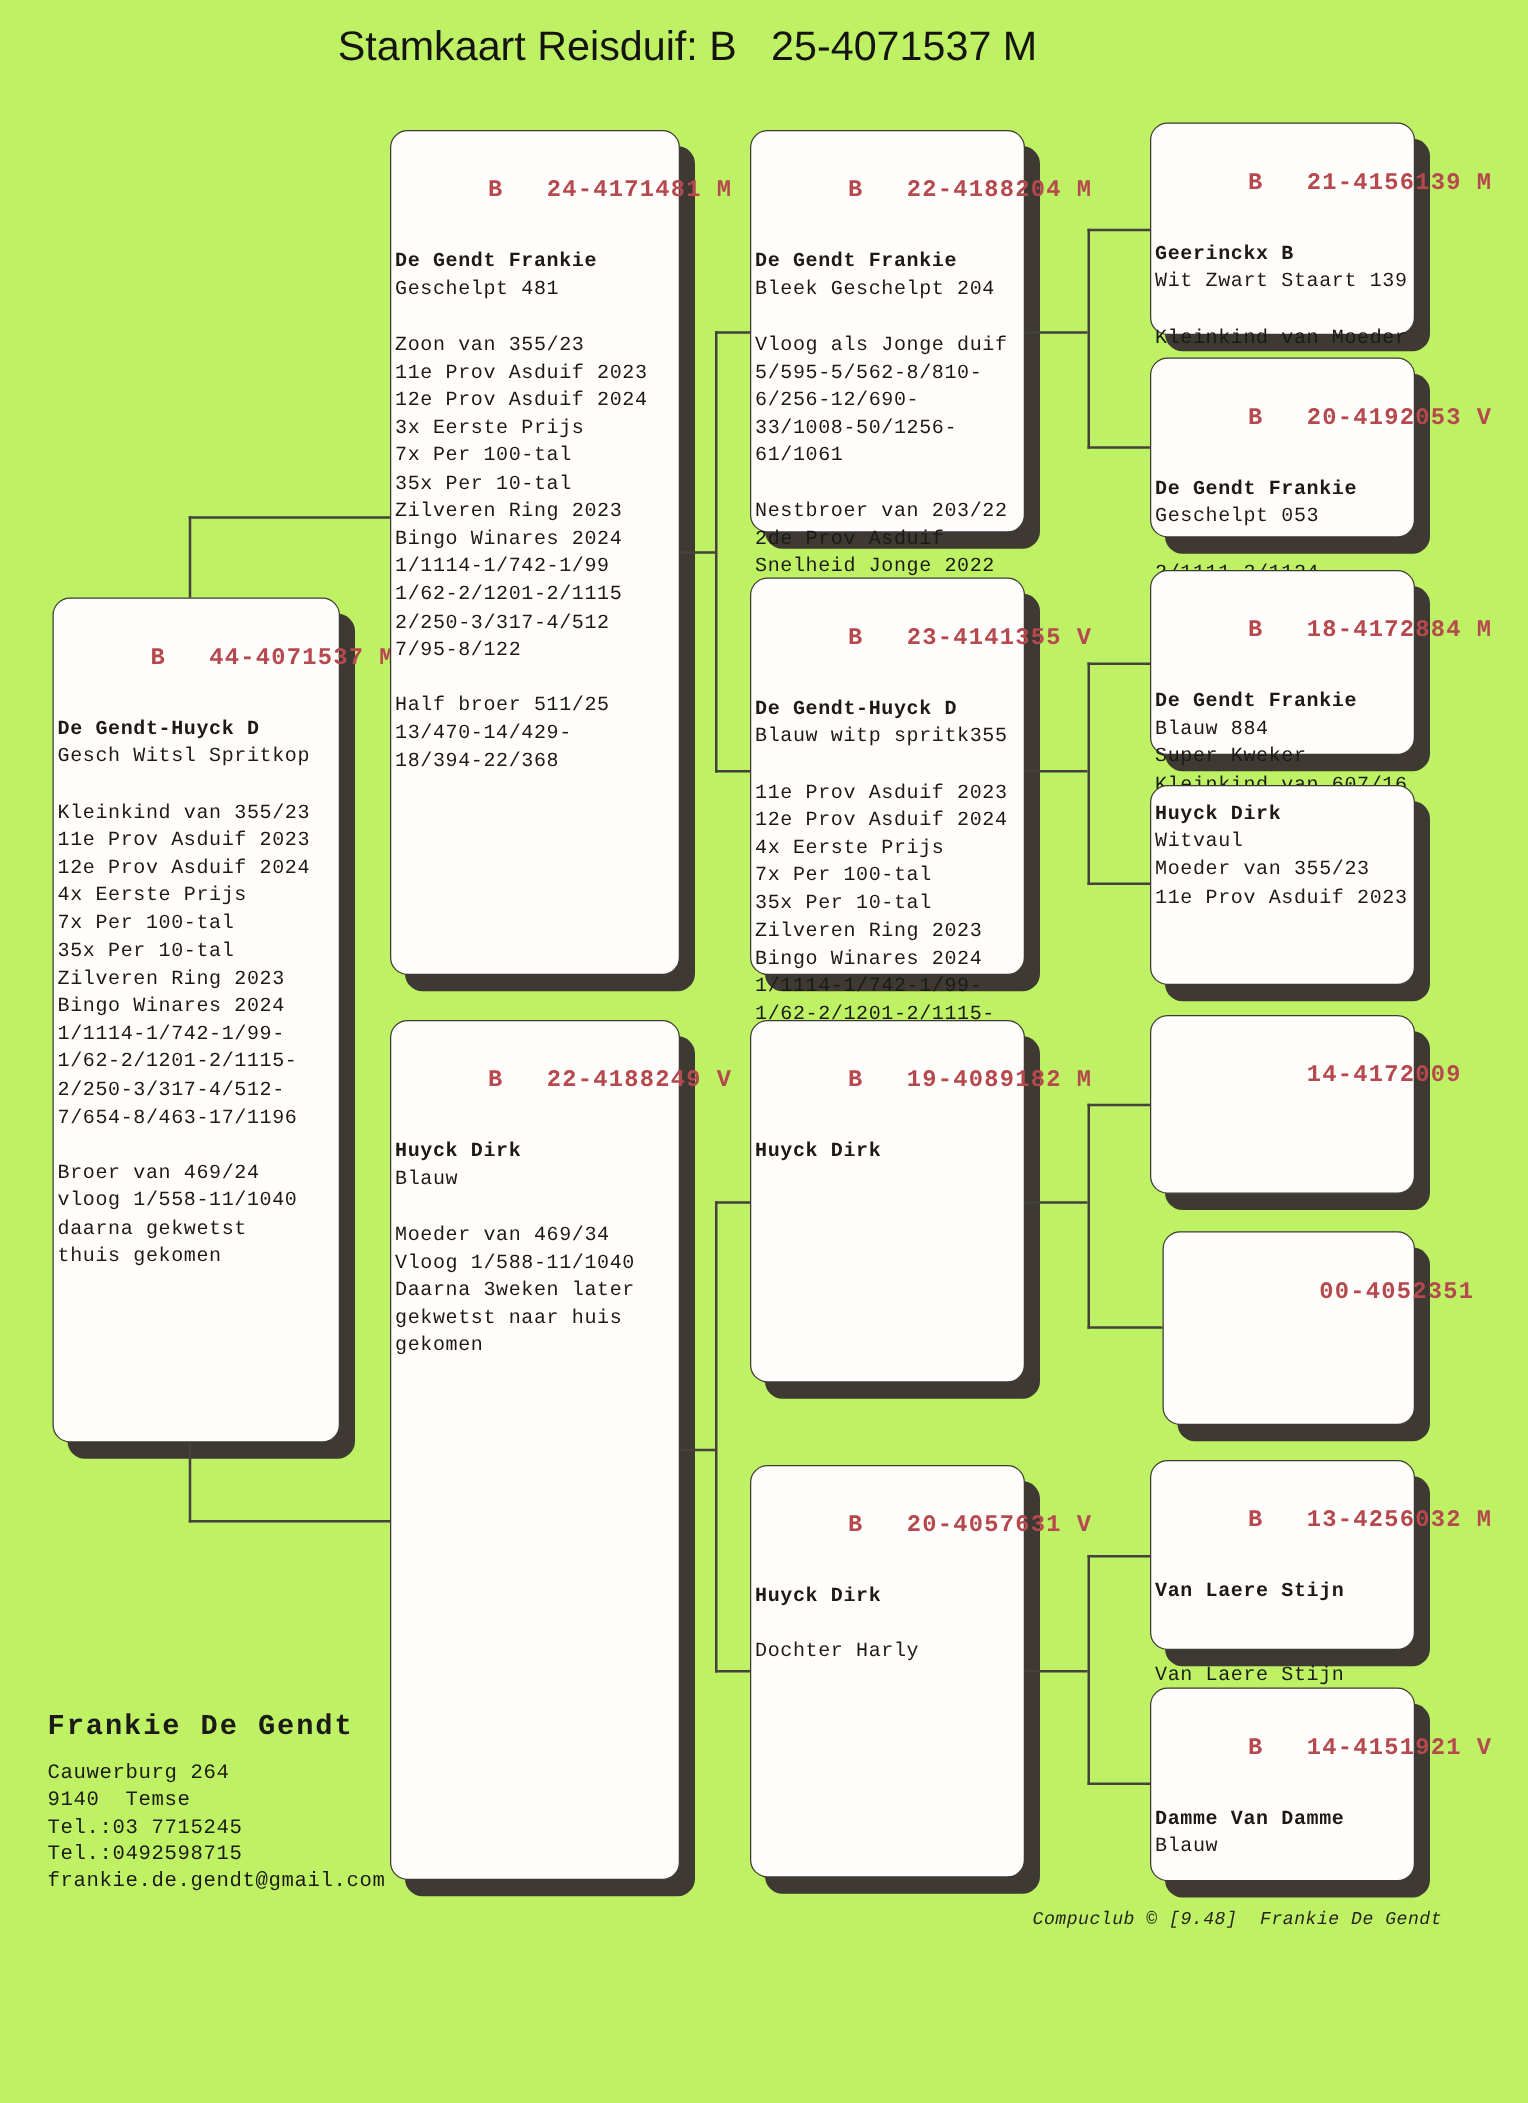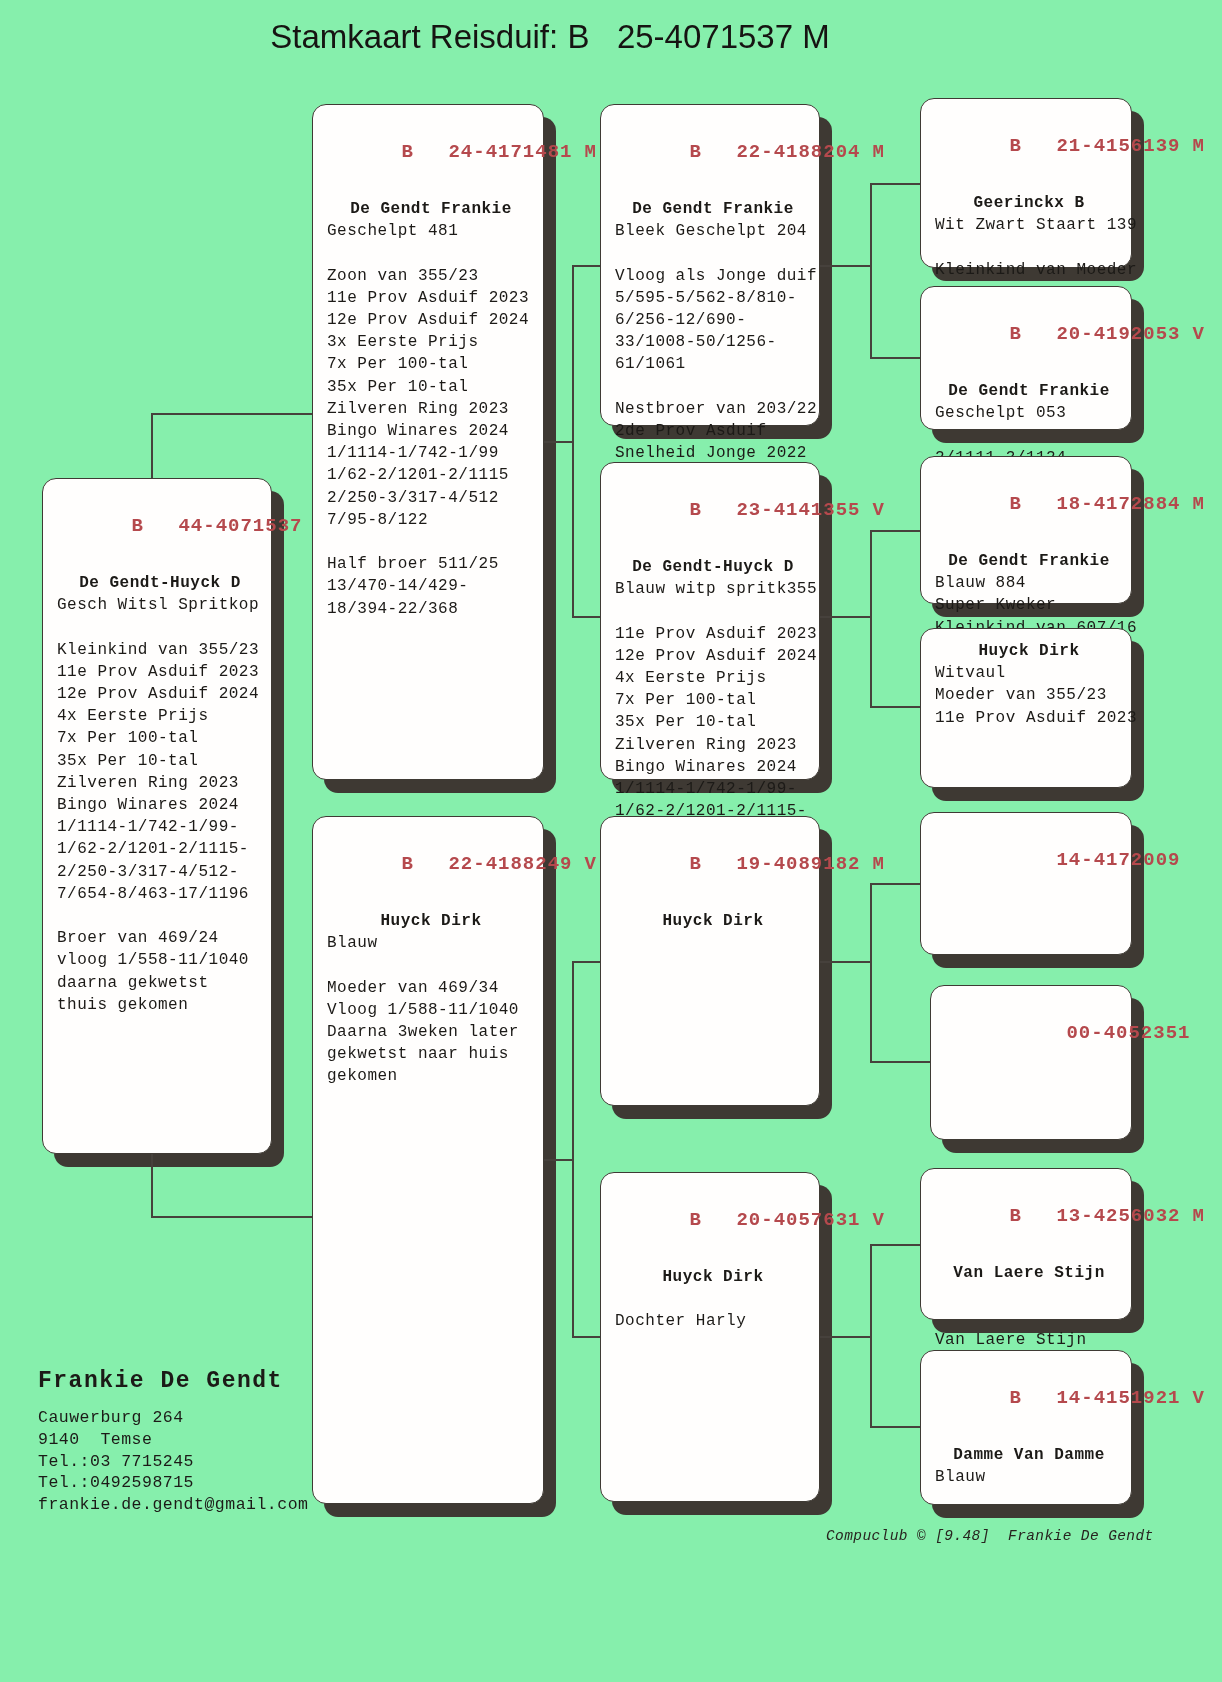--- a/index.html
+++ b/index.html
@@ -1,48 +1,48 @@
 <!DOCTYPE html>
 <html><head>
 <meta charset="utf-8">
 <style>
   html,body{margin:0;padding:0;background:#e8e8e6;}
   #page{
     position:relative;
     width:1222px;height:1682px;
-    background:#86efac;
+    background:#bef264;
     font-family:"Liberation Mono",monospace;
     color:#1c1a17;
     overflow:hidden;
   }
   #title{
     position:absolute;top:18px;left:0;width:1100px;
     text-align:center;
     font-family:"Liberation Sans",sans-serif;
     font-size:33px;font-weight:500;color:#161412;
     white-space:pre;
   }
   .pbox{
     position:absolute;
     background:#fffefd;
     border:1.6px solid #3f3a34;
     border-radius:14px;
     box-shadow:12px 13px 0 0 #3e3933;
     box-sizing:border-box;
-    padding:11px 8px 0 14px;
+    padding:11px 8px 0 3px;
   }
   .phead{
     font-weight:bold;font-size:19px;line-height:24px;
     color:#b5494d;letter-spacing:1px;white-space:pre;
     margin-bottom:10px;
   }
   .phead .country{display:inline-block;min-width:47px;}
   .phead .ring{display:inline-block;}
   .phead .sex{display:inline-block;margin-left:12px;}
-  .pname{font-weight:bold;text-align:center;}
+  .pname{font-weight:bold;}
   .pname,.bline{
     font-size:16px;line-height:22.2px;letter-spacing:.5px;
     white-space:pre;color:#1c1a17;
   }
   .bline{min-height:22.2px;}
   .connector{position:absolute;background:#46413c;}
   .connector.h{height:2px;}
   .connector.v{width:2px;}
   #owner{position:absolute;left:38px;top:1368px;}
   #owner-name{

